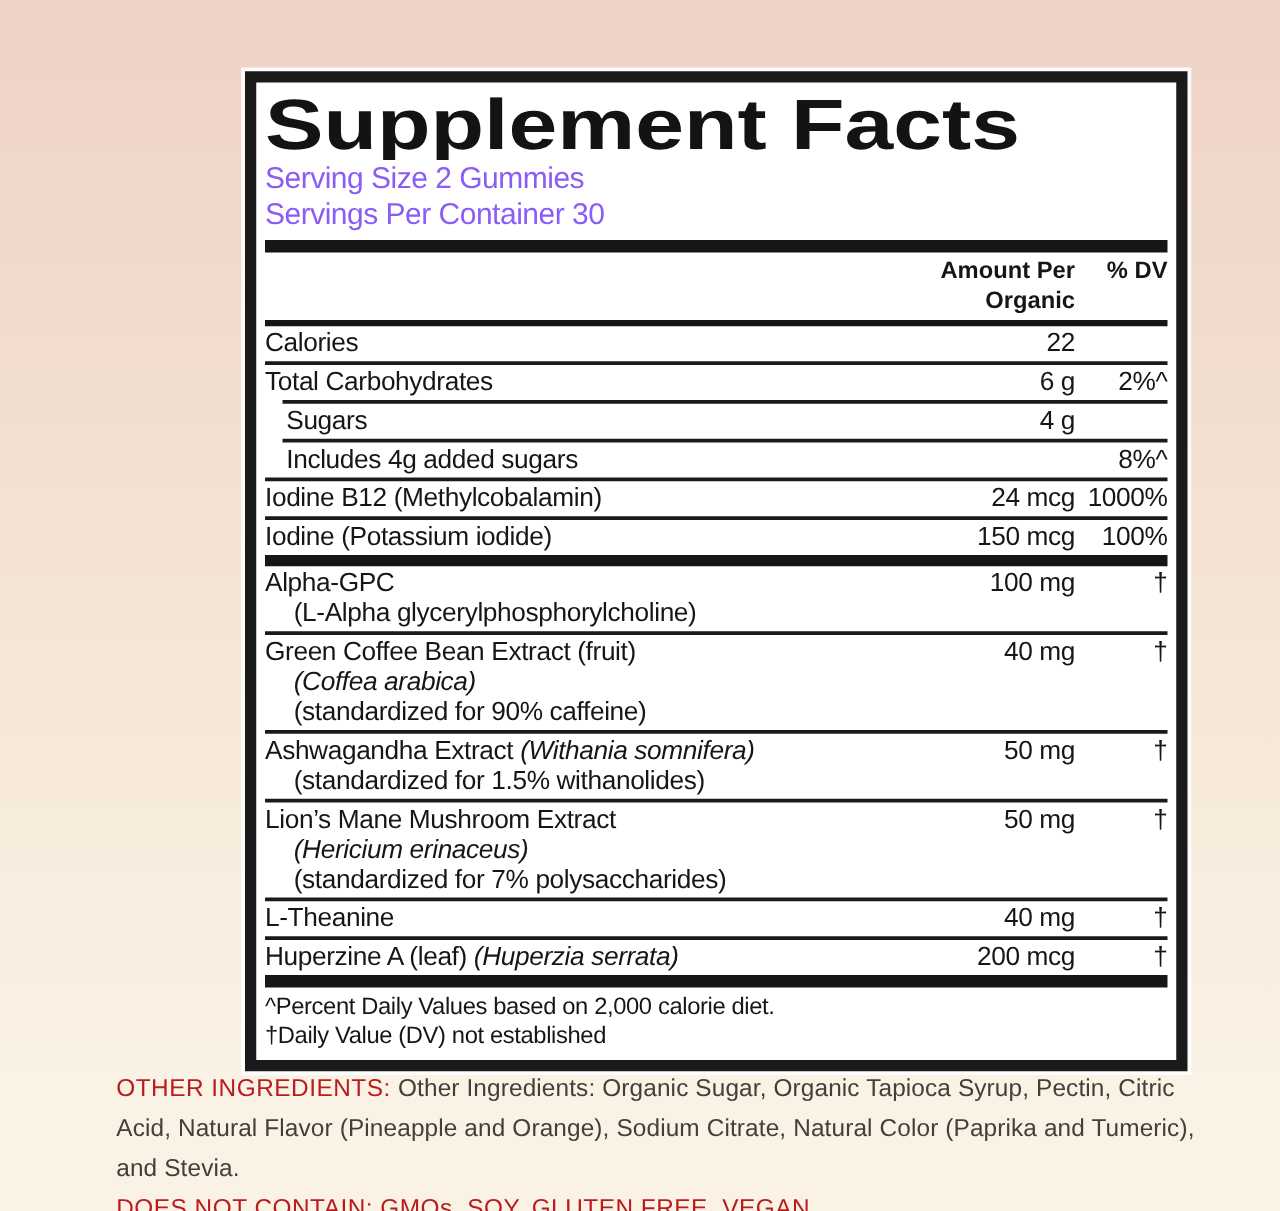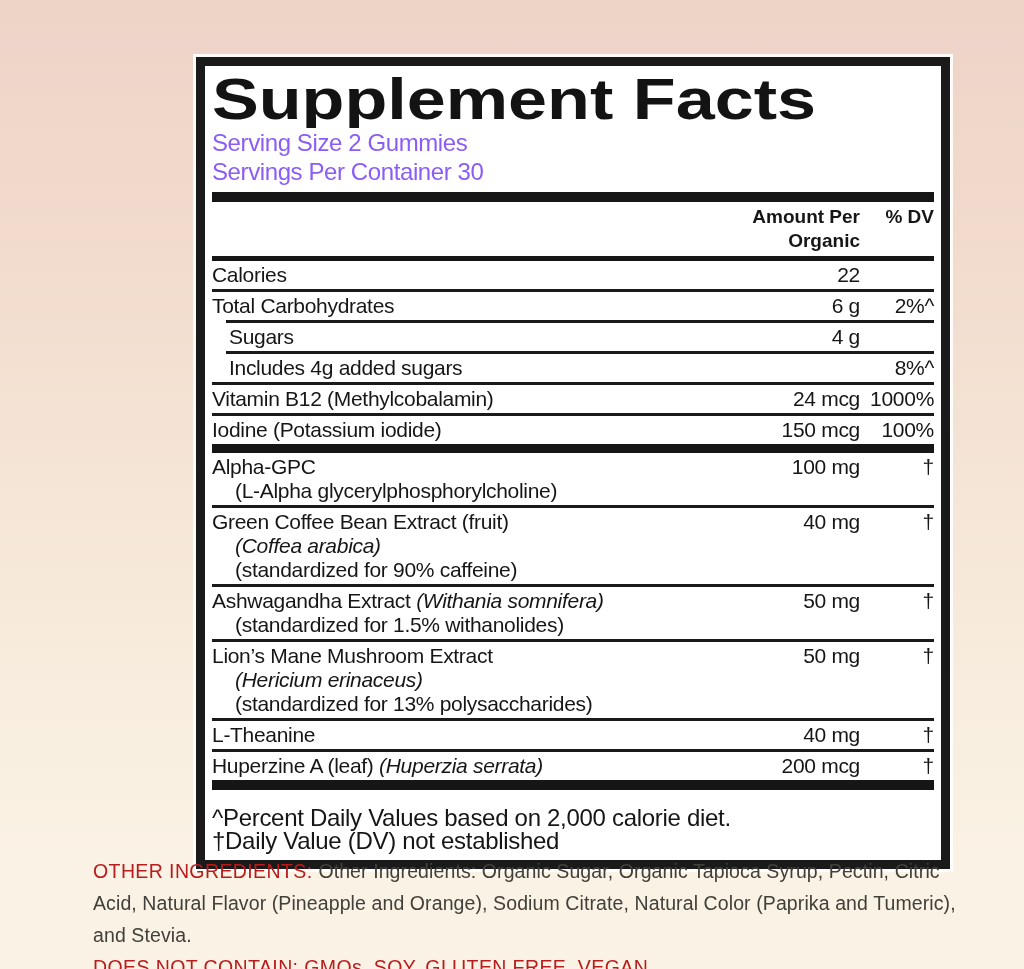--- a/index.html
+++ b/index.html
@@ -53,21 +53,21 @@
   .row .name.ind .main { padding-left: 17px; }
   .row .name .sub { display: block; padding-left: 23px; line-height: 24px; }
   .row .amt { text-align: right; line-height: 25px; }
   .row .dv  { text-align: right; line-height: 25px; }
   .it { font-style: italic; }
 
   .div-thin { height: 3px; background: #1a1a1a; }
   .div-thin.indent { margin-left: 14px; }
   .div-thick { height: 9px; background: #161616; }
 
-  .footnotes { padding-top: 16px; font-size: 24px; line-height: 23px; letter-spacing: -0.3px; }
+  .footnotes { padding-top: 4px; font-size: 19px; line-height: 23px; letter-spacing: -0.3px; }
 
   
   .other {
     position: absolute;
     left: 93px; top: 855px;
     width: 884px;
     color: #42403a;
     font-size: 19.5px;
     line-height: 32px;
   }
@@ -122,21 +122,21 @@
   <div class="row">
     <div class="name ind">
           <span class="main"><span>Includes 4g added sugars</span></span>
         </div>
     <div class="amt"></div>
     <div class="dv">8%^</div>
   </div>
 <div class="div-thin"></div>
   <div class="row">
     <div class="name">
-          <span class="main"><span>Vitamin B12 (Methylcobalamin)</span></span>
+          <span class="main"><span>Iodine B12 (Methylcobalamin)</span></span>
         </div>
     <div class="amt">24 mcg</div>
     <div class="dv">1000%</div>
   </div>
 <div class="div-thin"></div>
   <div class="row">
     <div class="name">
           <span class="main"><span>Iodine (Potassium iodide)</span></span>
         </div>
     <div class="amt">150 mcg</div>
@@ -168,21 +168,21 @@
           <span class="sub"><span>(standardized for 1.5% withanolides)</span></span>
         </div>
     <div class="amt">50 mg</div>
     <div class="dv">†</div>
   </div>
 <div class="div-thin"></div>
   <div class="row">
     <div class="name">
           <span class="main"><span>Lion’s Mane Mushroom Extract</span></span>
           <span class="sub"><span class="it">(Hericium erinaceus)</span></span>
-          <span class="sub"><span>(standardized for 13% polysaccharides)</span></span>
+          <span class="sub"><span>(standardized for 7% polysaccharides)</span></span>
         </div>
     <div class="amt">50 mg</div>
     <div class="dv">†</div>
   </div>
 <div class="div-thin"></div>
   <div class="row">
     <div class="name">
           <span class="main"><span>L-Theanine</span></span>
         </div>
     <div class="amt">40 mg</div>

